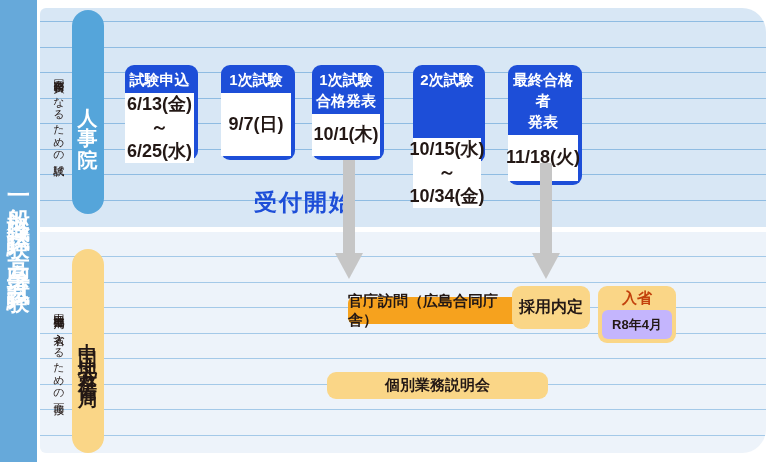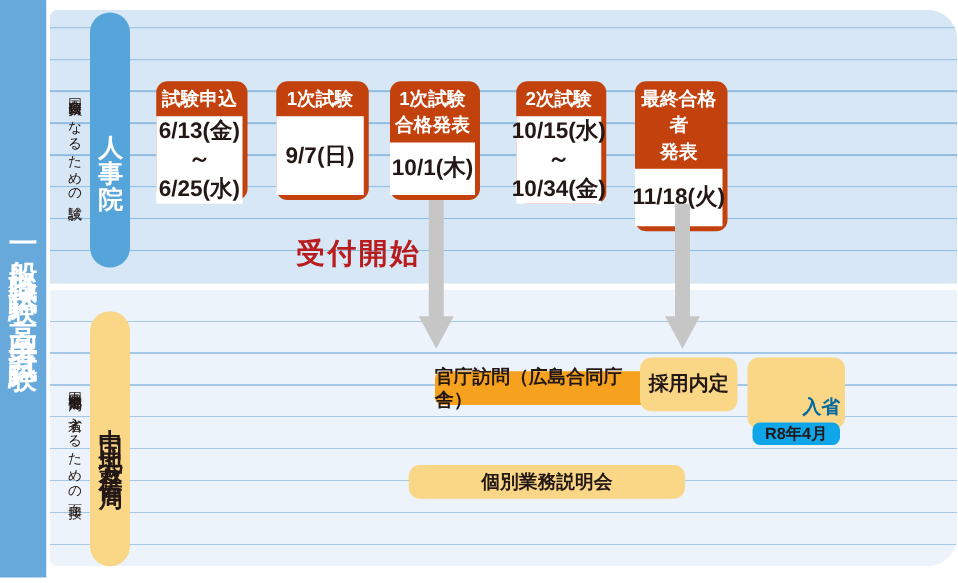--- a/index.html
+++ b/index.html
@@ -57,39 +57,39 @@
     letter-spacing: 20px; padding-top: 20px; line-height: 1;
   }
   .pill-orange { top: 249px; background: #fad687; }
   .pill-orange .vtext {
     color: #231815; font-size: 19px; font-weight: bold;
     letter-spacing: 8px; padding-top: 8px; line-height: 1;
   }
   
   .exam-box {
     position: absolute; top: 65px;
-    background: #c2410c; border-radius: 9px;
+    background: #1d4ed8; border-radius: 9px;
     display: flex; flex-direction: column;
     padding: 0 4px 4px 0; box-sizing: border-box;
   }
   .exam-box-title {
     color: #ffffff; font-weight: bold; font-size: 15px;
     text-align: center; line-height: 21px; padding: 4px 0 3px 0;
     white-space: pre-line;
   }
   .exam-box-dates {
     background: #ffffff; border-radius: 0; flex: 1;
     display: flex; align-items: center; justify-content: center;
     font-size: 18px; font-weight: bold; color: #231815;
     text-align: center; line-height: 1.3; white-space: pre-line;
   }
   
   .reception {
-    position: absolute; left: 237px; top: 187px;
-    font-size: 23px; font-weight: 600; color: #b91c1c; letter-spacing: 2px;
+    position: absolute; left: 254px; top: 187px;
+    font-size: 23px; font-weight: 600; color: #1d4ed8; letter-spacing: 2px;
   }
   
   .arrow-shaft { position: absolute; width: 12px; background: #c6c6c6; }
   .arrow-head {
     position: absolute; width: 0; height: 0;
     border-left: 14px solid transparent; border-right: 14px solid transparent;
     border-top: 26px solid #c6c6c6;
   }
   
   .visit-box {
@@ -104,25 +104,25 @@
     display: flex; align-items: center; justify-content: center;
     font-size: 16px; font-weight: bold; color: #231815;
   }
   .entry-box {
     position: absolute; left: 598px; top: 286px; width: 78px; height: 57px;
     background: #fad687; border-radius: 9px;
     display: flex; flex-direction: column;
     padding: 0 4px 4px 4px; box-sizing: border-box;
   }
   .entry-title {
-    text-align: right; font-size: 15px; font-weight: bold;
-    color: #0369a1; line-height: 24px; margin-top: 28px;
+    text-align: center; font-size: 15px; font-weight: bold;
+    color: #c2410c; line-height: 24px;
   }
   .entry-date {
-    background: #0ea5e9; border-radius: 6px; flex: 1;
+    background: #c4b5fd; border-radius: 6px; flex: 1;
     display: flex; align-items: center; justify-content: center;
     font-size: 13px; font-weight: bold; color: #231815;
   }
   .briefing-box {
     position: absolute; left: 327px; top: 372px; width: 221px; height: 27px;
     background: #fad687; border-radius: 9px;
     display: flex; align-items: center; justify-content: center;
     font-size: 15px; font-weight: bold; color: #231815;
   }
 </style>
@@ -156,21 +156,21 @@
   </div>
   <div class="exam-box" style="left:221px; width:74px; height:95px;">
     <div class="exam-box-title">1次試験</div>
     <div class="exam-box-dates">9/7(日)</div>
   </div>
   <div class="exam-box" style="left:312px; width:72px; height:95px;">
     <div class="exam-box-title">1次試験
 合格発表</div>
     <div class="exam-box-dates">10/1(木)</div>
   </div>
-  <div class="exam-box" style="left:413px; width:72px; height:98px;">
+  <div class="exam-box" style="left:413px; width:72px; height:98px;gap:45px;">
     <div class="exam-box-title">2次試験</div>
     <div class="exam-box-dates">10/15(水)
 ～
 10/34(金)</div>
   </div>
   <div class="exam-box" style="left:508px; width:74px; height:120px;">
     <div class="exam-box-title">最終合格者
 発表</div>
     <div class="exam-box-dates">11/18(火)</div>
   </div>

